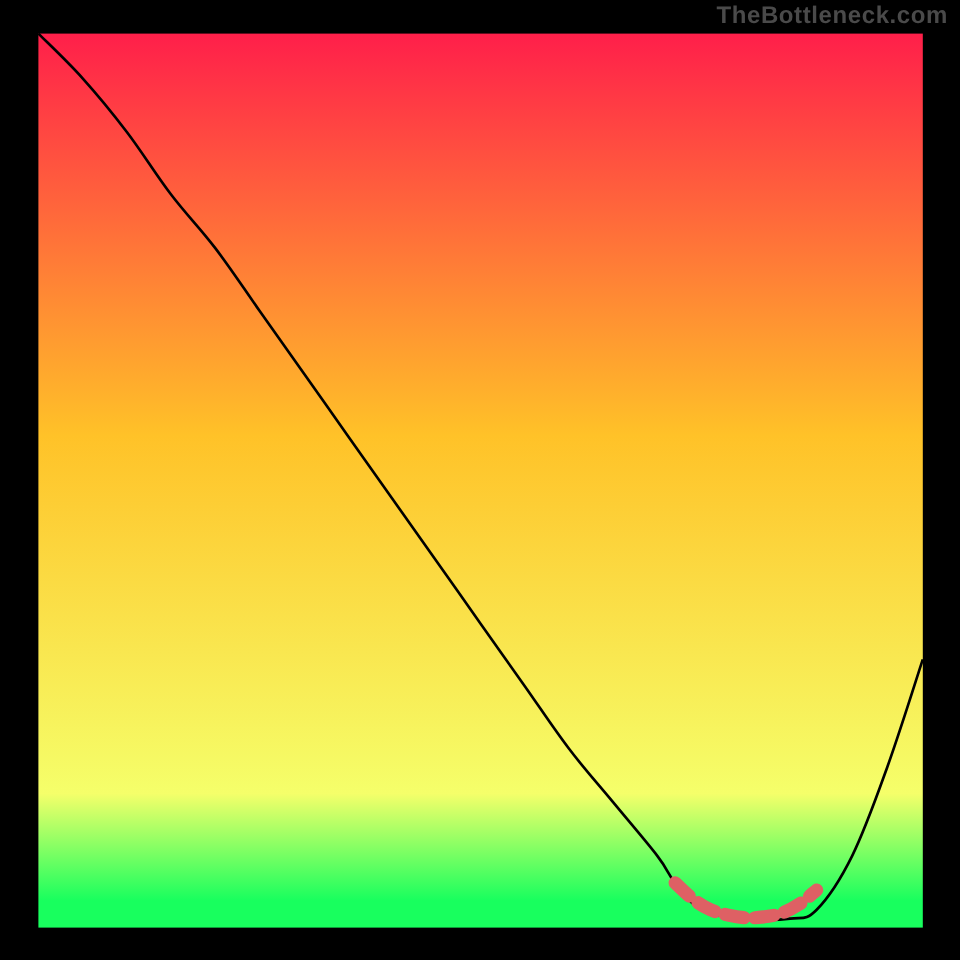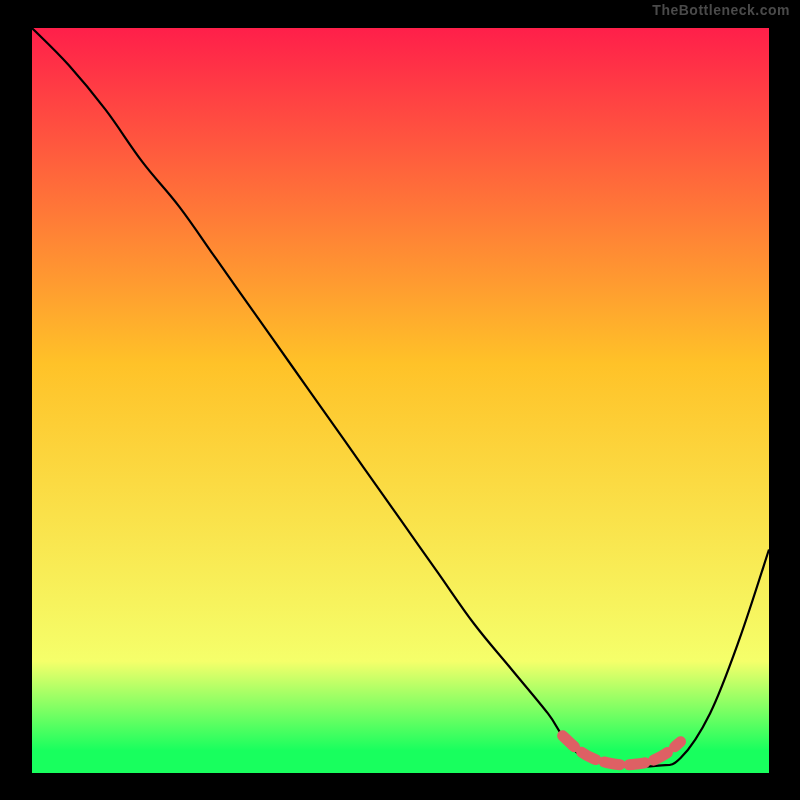--- a/index.html
+++ b/index.html
@@ -15,21 +15,21 @@
     position: relative;
     width: 800px;
     height: 800px;
     background: #000;
   }
   .watermark {
     position: absolute;
     top: 2px;
     right: 10px;
     color: #4a4a4a;
-    font-size: 14px;
+    font-size: 20px;
     font-weight: bold;
     letter-spacing: 0.5px;
     z-index: 5;
   }
   svg.plot {
     position: absolute;
     left: 0;
     top: 0;
     width: 800px;
     height: 800px;

